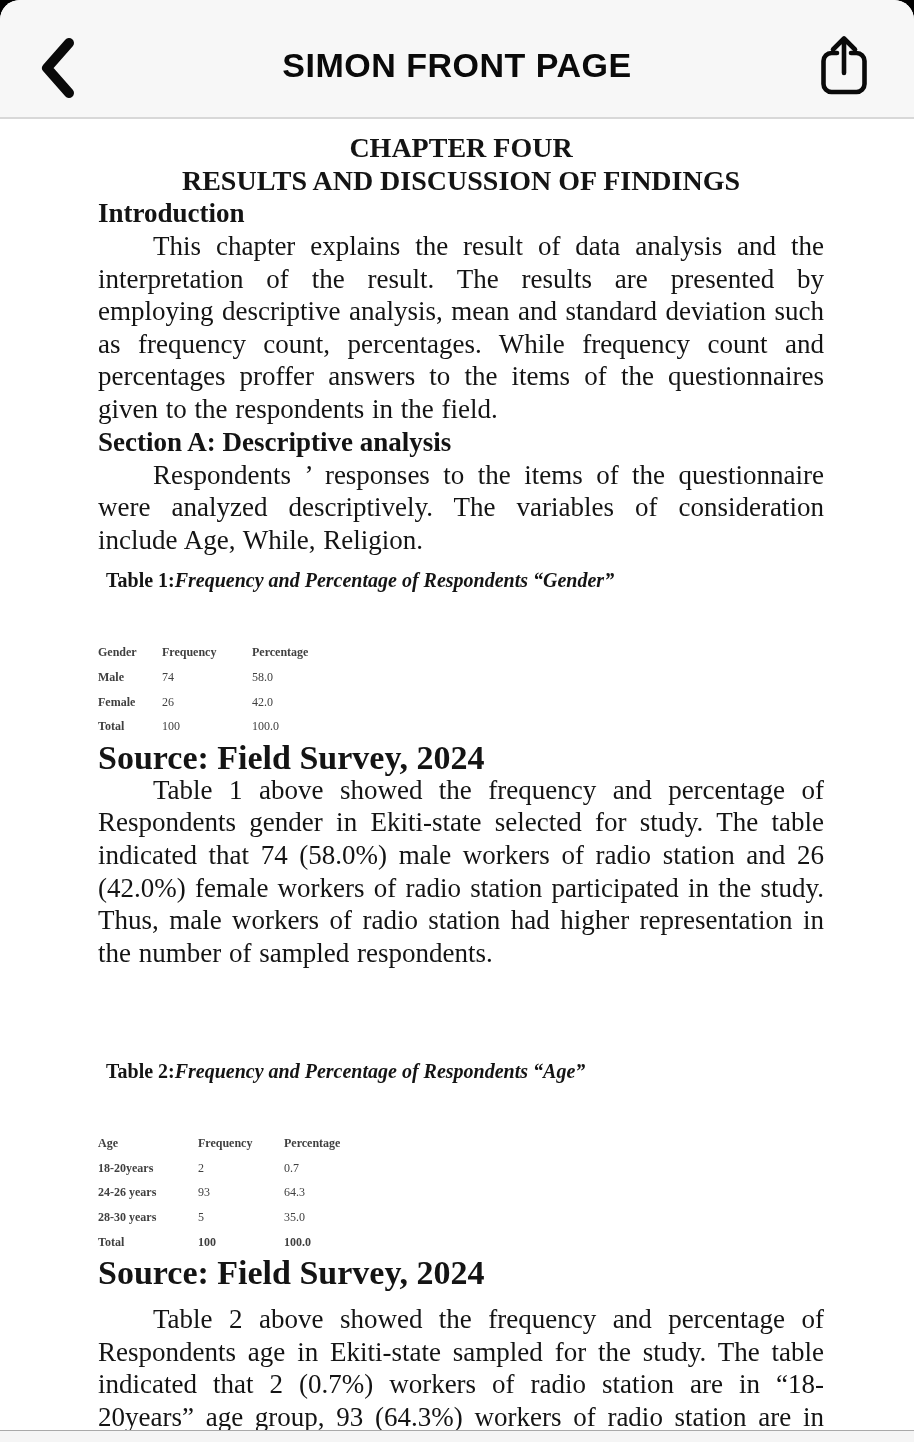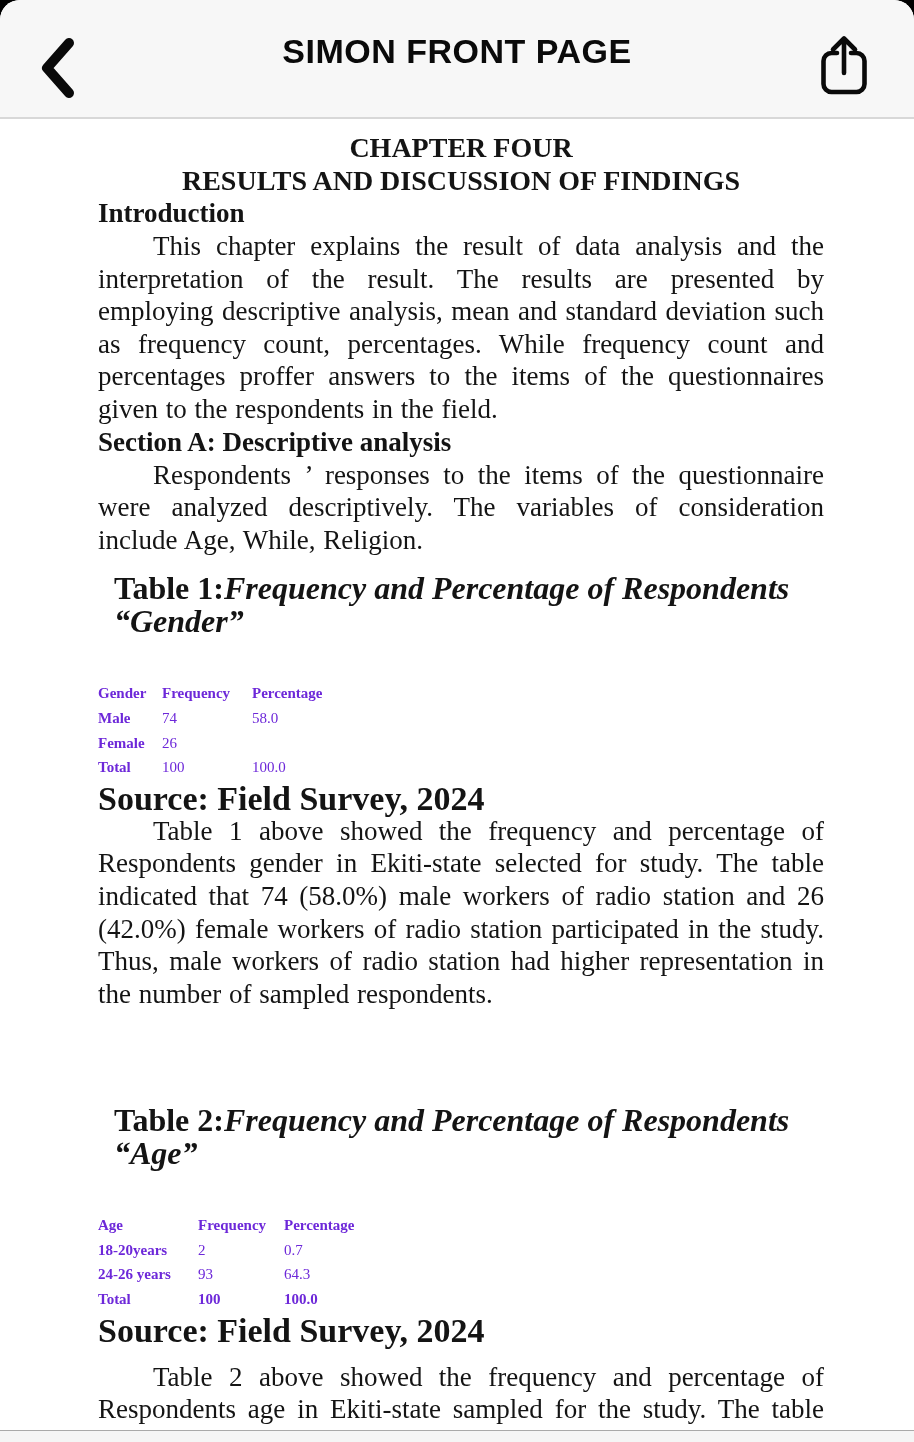--- a/index.html
+++ b/index.html
@@ -20,21 +20,21 @@
   .navbar{
     position:relative;
     height:119px;
     background:#f7f7f7;
     border-bottom:2px solid #d8d8d8;
     box-sizing:border-box;
     font-family:"Liberation Sans",sans-serif;
   }
   .nav-title{
     position:absolute;
-    left:0;right:0;top:32px;
+    left:0;right:0;top:46px;
     text-align:center;
     font-size:34px;
     font-weight:700;
     color:#0a0a0a;
     letter-spacing:.5px;
   }
   .back-btn{
     position:absolute;
     left:28px;top:32px;
     width:60px;height:74px;
@@ -60,25 +60,25 @@
   .h-left{
     font-size:27px;font-weight:700;line-height:33px;margin:0;
   }
   .para{
     font-size:27px;line-height:32.6px;
     text-align:justify;margin:0;
     word-spacing:1px;
   }
   .para.indent{text-indent:55px;}
   .caption{
-    font-size:32px;font-weight:700;line-height:33px;margin:16px;
+    font-size:20px;font-weight:700;line-height:33px;margin:8px;
   }
   .caption .it{font-style:italic;}
   .dtable{
-    font-size:15px;line-height:24.6px;color:#6d28d9;margin-top:43px;
+    font-size:12px;line-height:24.6px;color:#404040;margin-top:43px;
   }
   .trow{display:grid;}
   .t1{grid-template-columns:64px 90px auto;}
   .t2{grid-template-columns:100px 86px auto;}
   .bold{font-weight:700;}
   .source{
     font-size:34px;font-weight:700;line-height:33px;margin:2px 0 0 0;
   }
   .gap-large{height:78px;}
   .mt14{}
@@ -135,20 +135,21 @@
         <span class="bold">Percentage</span>
       </div>
       <div class="trow t1">
         <span class="bold">Male</span>
         <span>74</span>
         <span>58.0</span>
       </div>
       <div class="trow t1">
         <span class="bold">Female</span>
         <span>26</span>
+        <span>42.0</span>
       </div>
       <div class="trow t1">
         <span class="bold">Total</span>
         <span>100</span>
         <span>100.0</span>
       </div>
     </div>
     <div class="source">Source: Field Survey, 2024</div>
 
     <p class="para indent mt14">Table 1 above showed the frequency and percentage of Respondents gender in Ekiti-state selected for study. The table indicated that 74 (58.0%) male workers of radio station and 26 (42.0%) female workers of radio station participated in the study. Thus, male workers of radio station had higher representation in the number of sampled respondents.</p>
@@ -166,20 +167,25 @@
         <span class="bold">18-20years</span>
         <span>2</span>
         <span>0.7</span>
       </div>
       <div class="trow t2">
         <span class="bold">24-26 years</span>
         <span>93</span>
         <span>64.3</span>
       </div>
       <div class="trow t2">
+        <span class="bold">28-30 years</span>
+        <span>5</span>
+        <span>35.0</span>
+      </div>
+      <div class="trow t2">
         <span class="bold">Total</span>
         <span class="bold">100</span>
         <span class="bold">100.0</span>
       </div>
     </div>
     <div class="source">Source: Field Survey, 2024</div>
 
     <p class="para indent mt2">Table 2 above showed the frequency and percentage of Respondents age in Ekiti-state sampled for the study. The table indicated that 2 (0.7%) workers of radio station are in “18-20years” age group, 93 (64.3%) workers of radio station are in the “24-26 years” age group, and 5 (35.0%) are in “28-30years” age group. Thus, workers of radio station within the age group of 24-26 had higher representation than other age group in the study.</p>
 
   </div>

